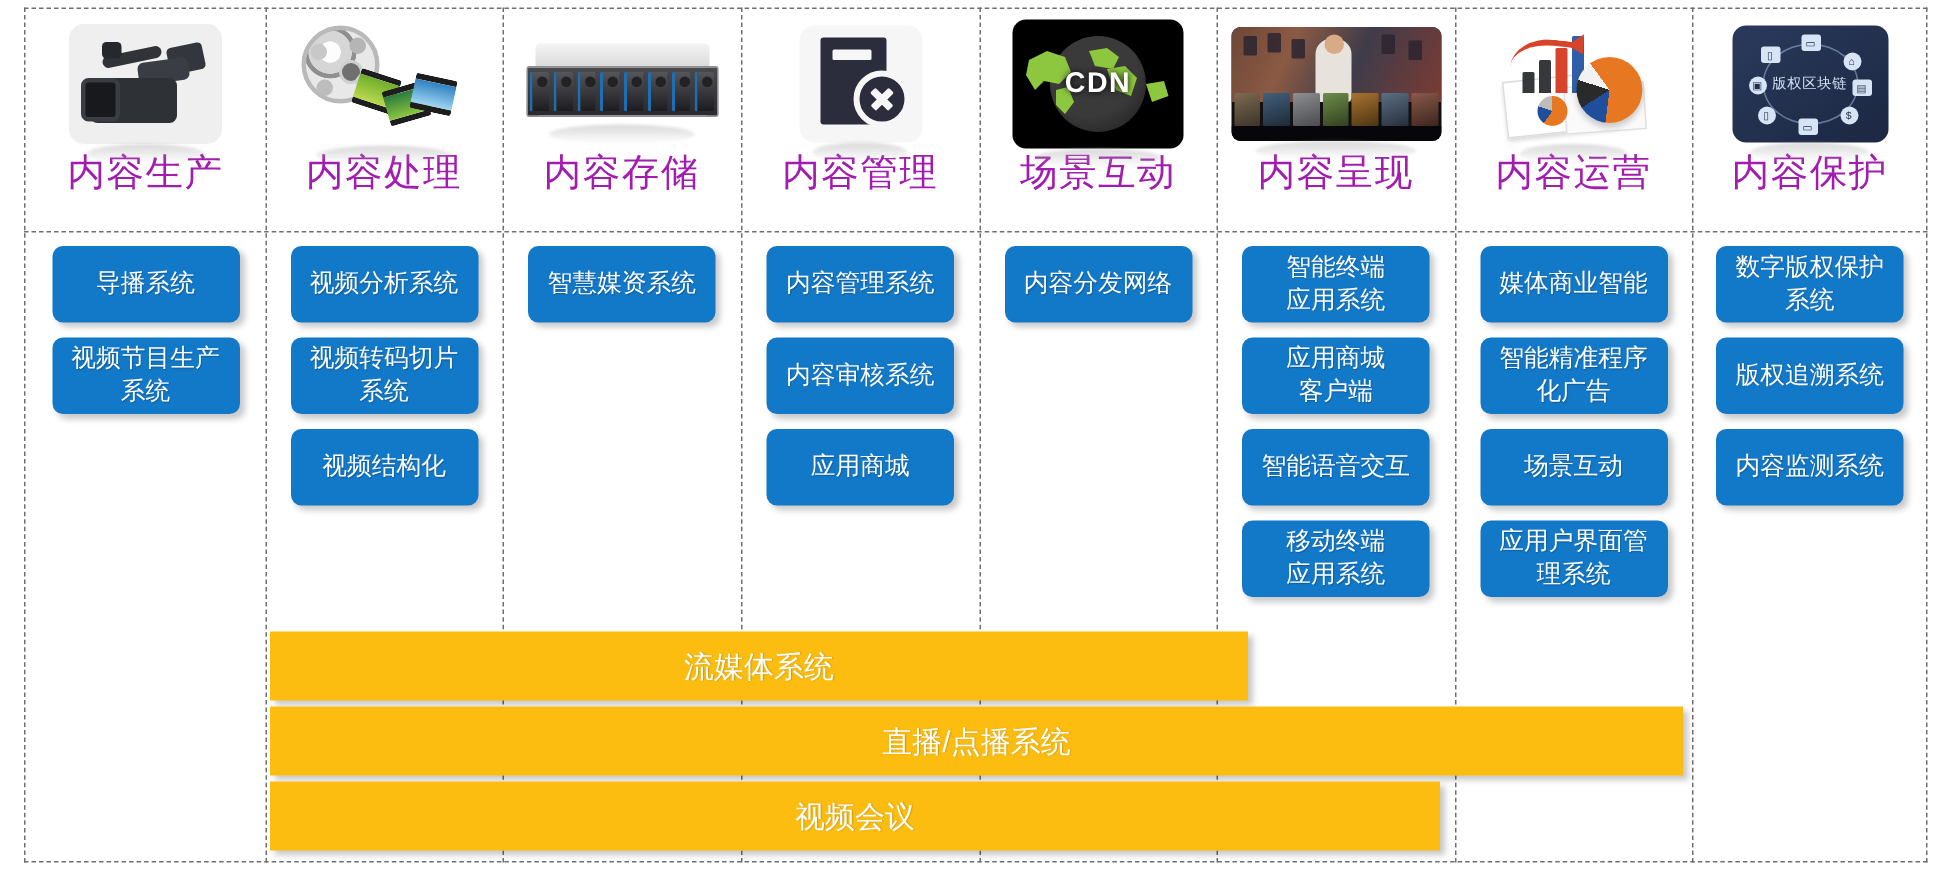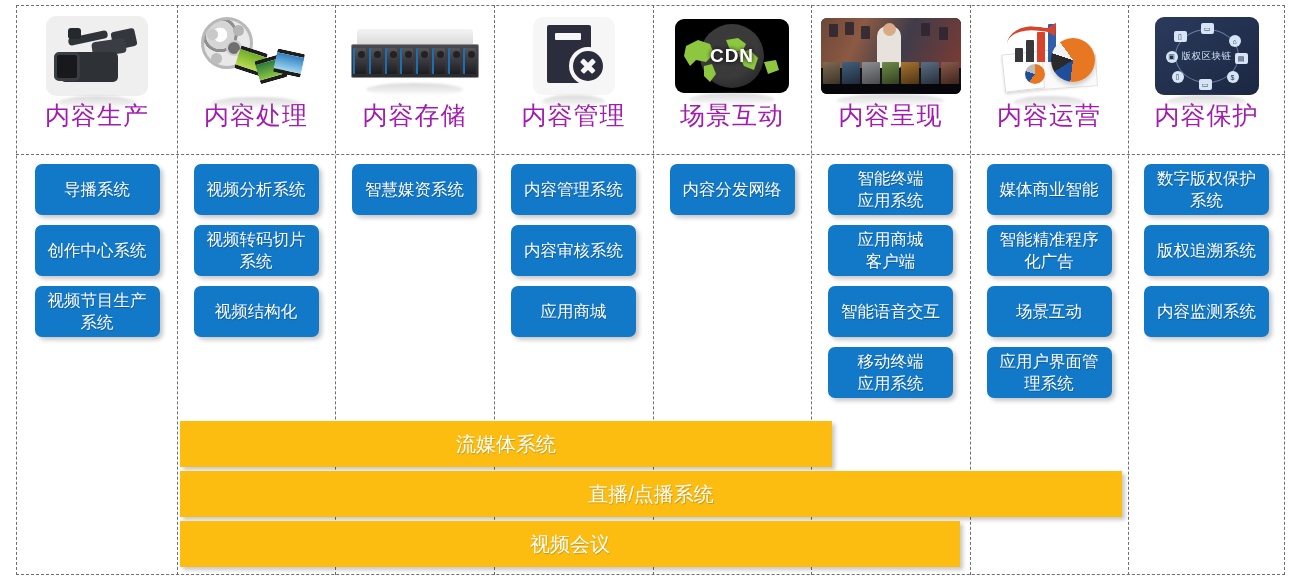--- a/index.html
+++ b/index.html
@@ -185,21 +185,21 @@
   
   .doc-plate { width: 82px; height: 78px; background:#f6f6f6; }
   .doc-pg { position:absolute; left:14px; top:8px; width:44px; height:58px; background:#2b2d3c; border-radius:2px;}
   .doc-line { position:absolute; left:22px; top:16px; width:26px; height:7px; background:#f6f6f6; border-radius:1px;}
   .doc-x { position:absolute; left:36px; top:30px; width:38px; height:38px; border-radius:50%; background:#2b2d3c; border:4px solid #f6f6f6; box-sizing:border-box; }
   .doc-x span { position:absolute; left:50%; top:50%; width:17px; height:4.5px; background:#f6f6f6; border-radius:1px;}
   .doc-x span:nth-child(1){ transform: translate(-50%,-50%) rotate(45deg);}
   .doc-x span:nth-child(2){ transform: translate(-50%,-50%) rotate(-45deg);}
 
   
-  .cdn { width: 114px; height: 74px; background:#000; border-radius:9px; position:relative; overflow:hidden; display:flex; align-items:center; justify-content:center;}
+  .cdn { width: 114px; height: 86px; background:#000; border-radius:9px; position:relative; overflow:hidden; display:flex; align-items:center; justify-content:center;}
   .cdn-globe { position:absolute; left:50%; top:50%; transform:translate(-50%,-50%); width:64px; height:64px; border-radius:50%;
                background: radial-gradient(circle at 40% 35%, #3a3a3a 0 55%, #1b1b1b 100%);}
   .cdn-label { position:relative; color:#ffffff; font-size:19px; font-weight:bold; letter-spacing:1px; z-index:3; text-shadow:0 0 4px #000;}
 
   
   .tv { width: 140px; height: 76px; background:#111; border-radius:6px; position:relative; overflow:hidden; }
   .tv-hero { position:absolute; left:0; top:0; width:140px; height:50px; background:linear-gradient(115deg,#6d4738 0%,#8b5a43 28%,#3f3c4a 58%,#7c3b33 100%); }
   .tv-win { position:absolute; width:9px; height:13px; background:#2b2530; border-radius:1px; opacity:.85;}
   .tv-person { position:absolute; left:56px; top:8px; width:24px; height:42px; background:#e7e3dc; border-radius:10px 10px 3px 3px;}
   .tv-head { position:absolute; left:62px; top:5px; width:13px; height:13px; border-radius:50%; background:#d8ab86;}
@@ -255,21 +255,20 @@
             <div class="cam-body"></div>
             <div class="cam-lens"></div>
           </div>
           <div class="reflect"></div>
         </div>
       </div>
       <div class="col-title">内容生产</div>
     </div>
     <div class="col-body">
       <div class="sys-box">导播系统</div>
-      <div class="sys-box">创作中心系统</div>
       <div class="sys-box">视频节目生产
 系统</div>
     </div>
   </div>
 
   <div class="column" style="left:177px; width:158px;">
     <div class="col-header">
       <div class="col-thumb">
         <div class="thumb">
           <div class="film-wrap">

